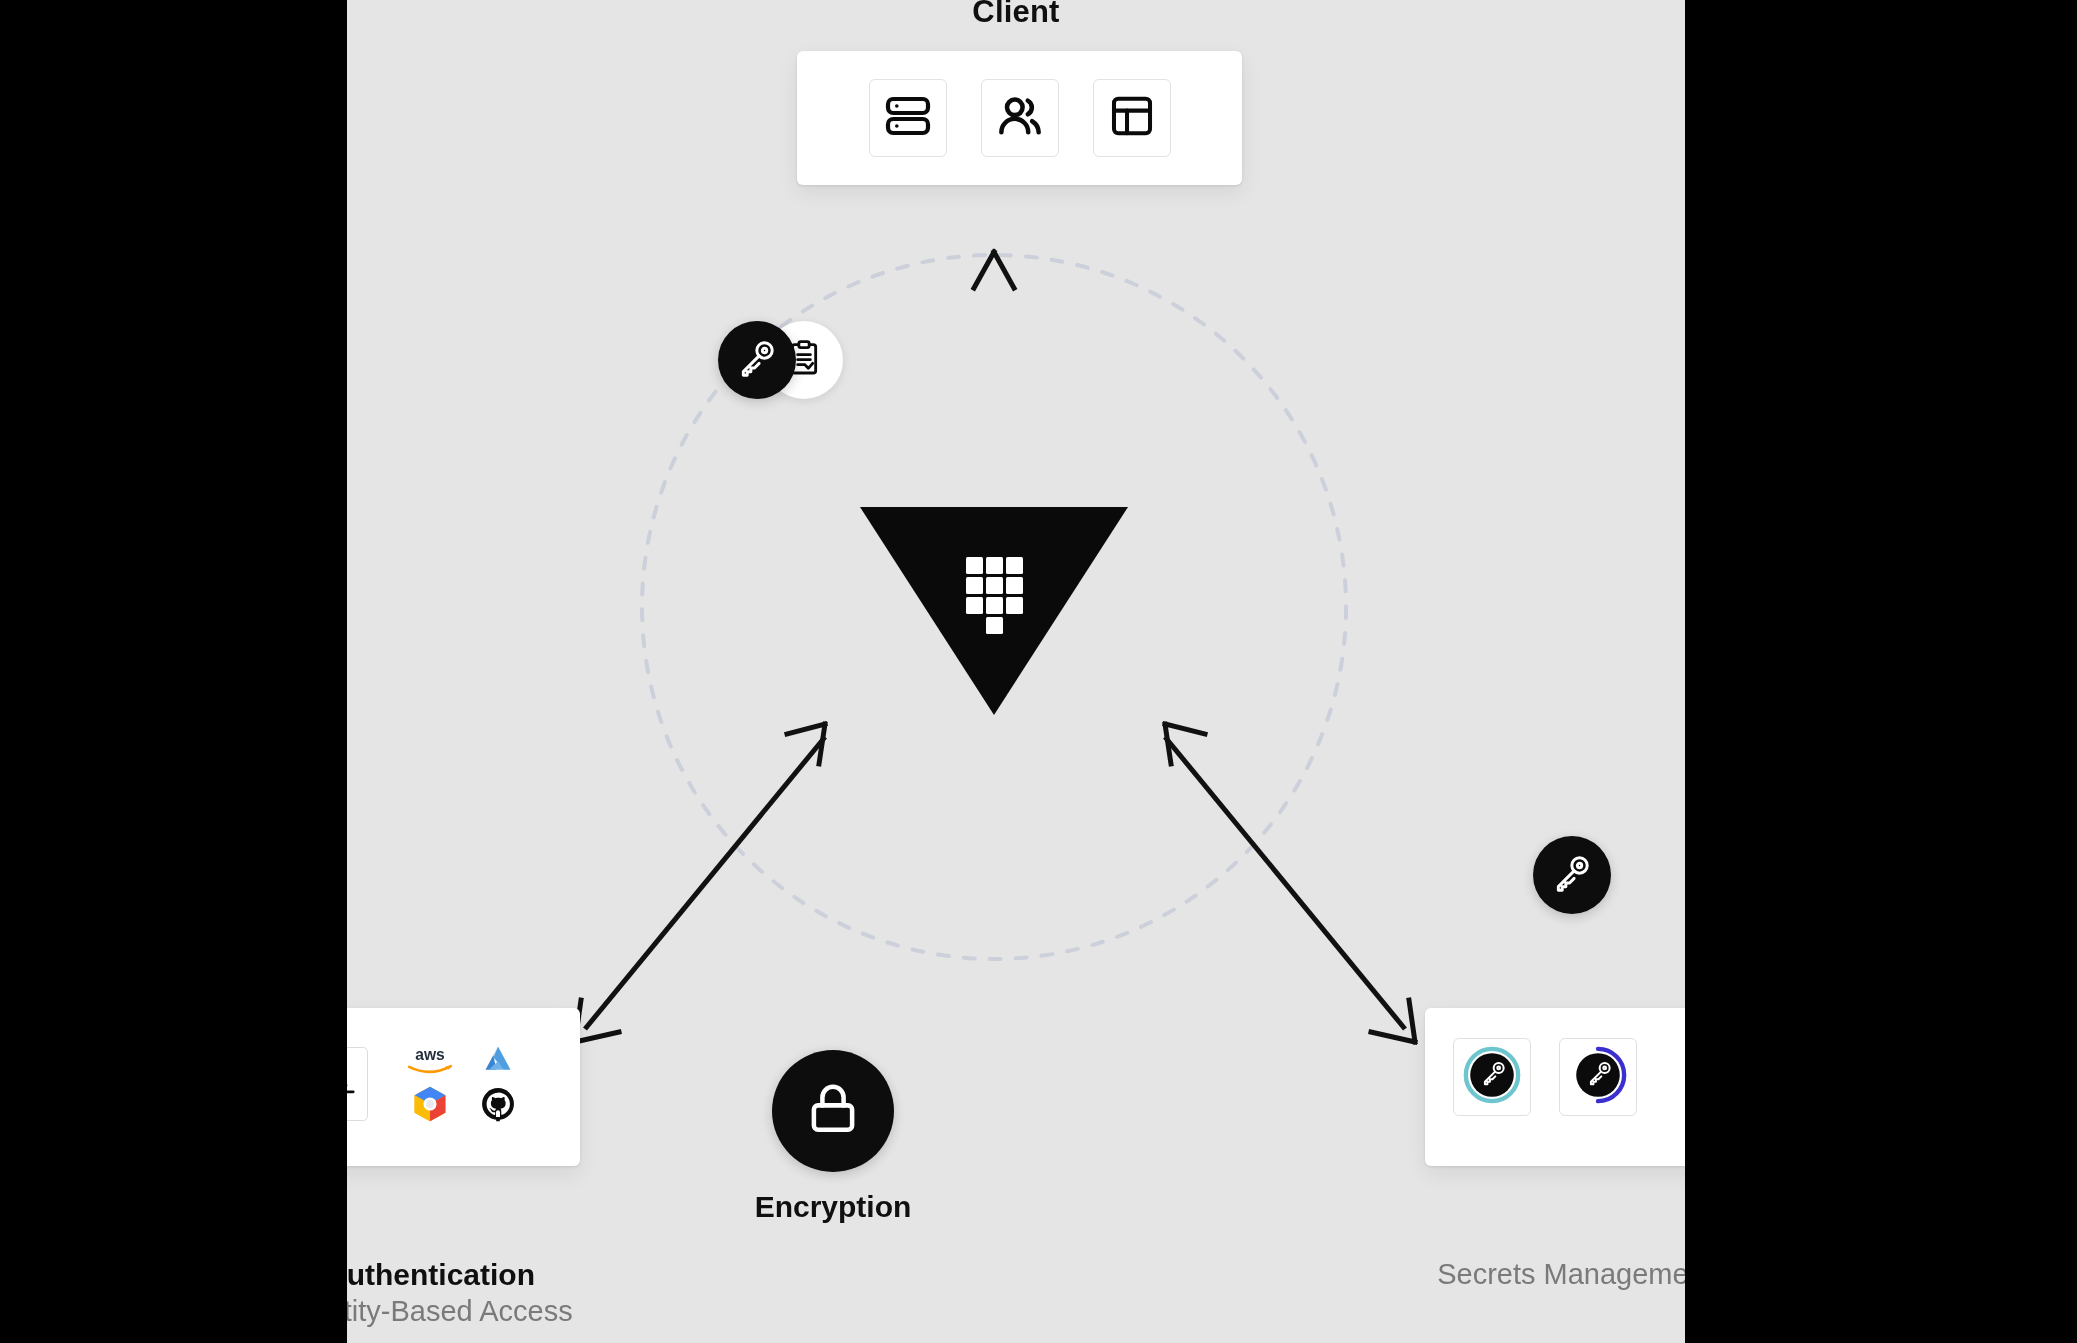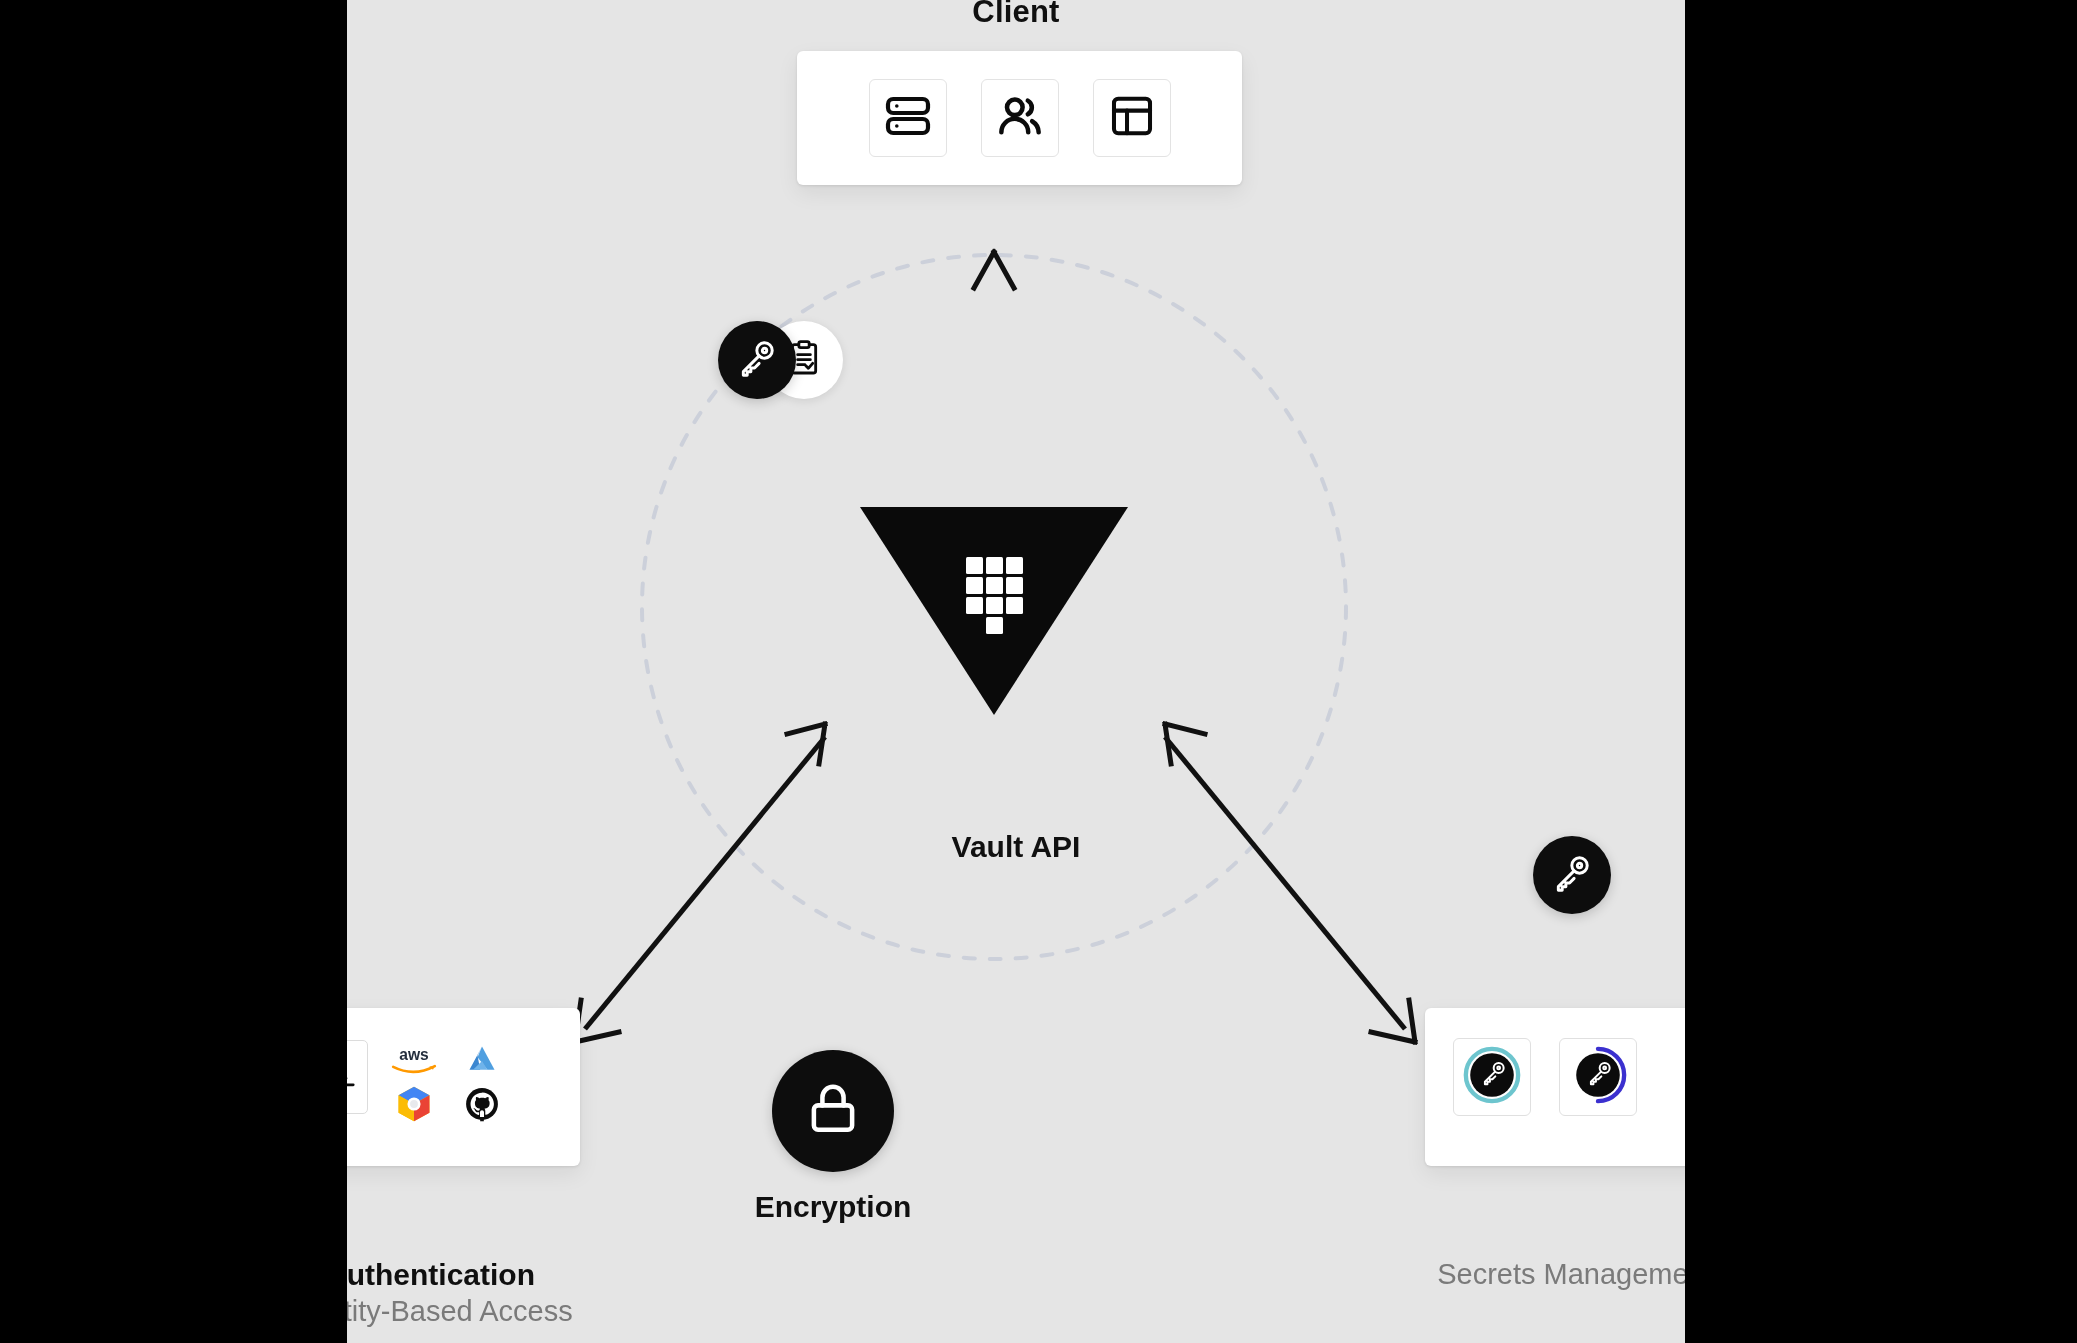--- a/index.html
+++ b/index.html
@@ -126,22 +126,22 @@
     left: -67px;
     top: 1008px;
     width: 300px;
     height: 158px;
   }
   #auth-inner {
     position: absolute;
     left: 30px;
     top: 32px;
     display: flex;
-    align-items: flex-start;
-    gap: 12px;
+    align-items: center;
+    gap: 28px;
   }
   #auth-logo-grid {
     display: grid;
     grid-template-columns: 68px 68px;
     grid-template-rows: 44px 44px;
     align-items: center;
     justify-items: center;
   }
   .auth-id-tile {
     width: 58px;
@@ -312,21 +312,20 @@
           <rect x="126" y="70" width="17" height="17" rx="1.5"></rect>
           <rect x="146" y="70" width="17" height="17" rx="1.5"></rect>
           <rect x="106" y="90" width="17" height="17" rx="1.5"></rect>
           <rect x="126" y="90" width="17" height="17" rx="1.5"></rect>
           <rect x="146" y="90" width="17" height="17" rx="1.5"></rect>
           <rect x="126" y="110" width="17" height="17" rx="1.5"></rect>
         </g>
       </svg>
     </div>
 
-    <div id="vault-label">Vault API</div>
 
     <div id="badge-key-right" class="badge dark shadowed">
       <span>
         <svg width="42" height="42" viewBox="0 0 24 24" fill="none" stroke="#ffffff" stroke-width="1.7" stroke-linecap="round" stroke-linejoin="round">
           <circle cx="16.3" cy="7.7" r="4.4"></circle>
           <circle cx="16.3" cy="7.7" r="1.25"></circle>
           <path d="M13.2 10.8 L4.2 19.8 v2.1 h2.2 v-2.1 h2.1 v-2.1 h2.1 l2.6-2.6"></path>
         </svg>
       </span>
     </div>

